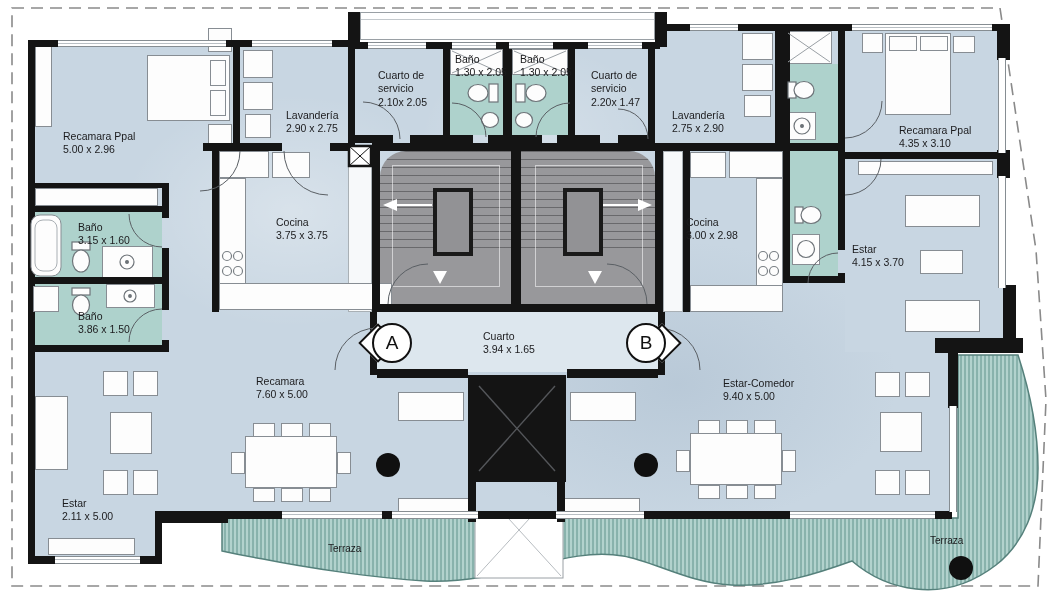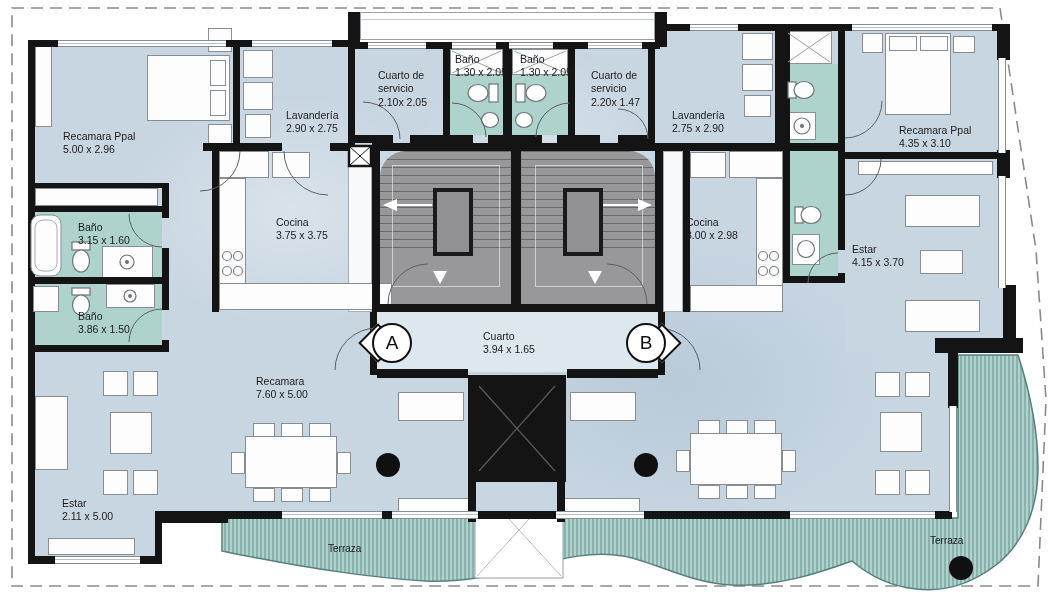--- a/index.html
+++ b/index.html
@@ -410,20 +410,24 @@
     <div>4.15 x 3.70</div>
   </div>
   <div class="lbl" style="left:516px;top:343px;width:90px;">
     <div>Cuarto</div>
     <div>3.94 x 1.65</div>
   </div>
   <div class="lbl" style="left:289px;top:388px;width:90px;">
     <div>Recamara</div>
     <div>7.60 x 5.00</div>
   </div>
+  <div class="lbl" style="left:766px;top:390px;width:110px;">
+    <div>Estar-Comedor</div>
+    <div>9.40 x 5.00</div>
+  </div>
   <div class="lbl" style="left:90px;top:510px;width:80px;">
     <div>Estar</div>
     <div>2.11 x 5.00</div>
   </div>
   <div class="lbl" style="left:351px;top:549px;width:70px;font-size:10px;">
     <div>Terraza</div>
   </div>
   <div class="lbl" style="left:953px;top:541px;width:70px;font-size:10px;">
     <div>Terraza</div>
   </div>

